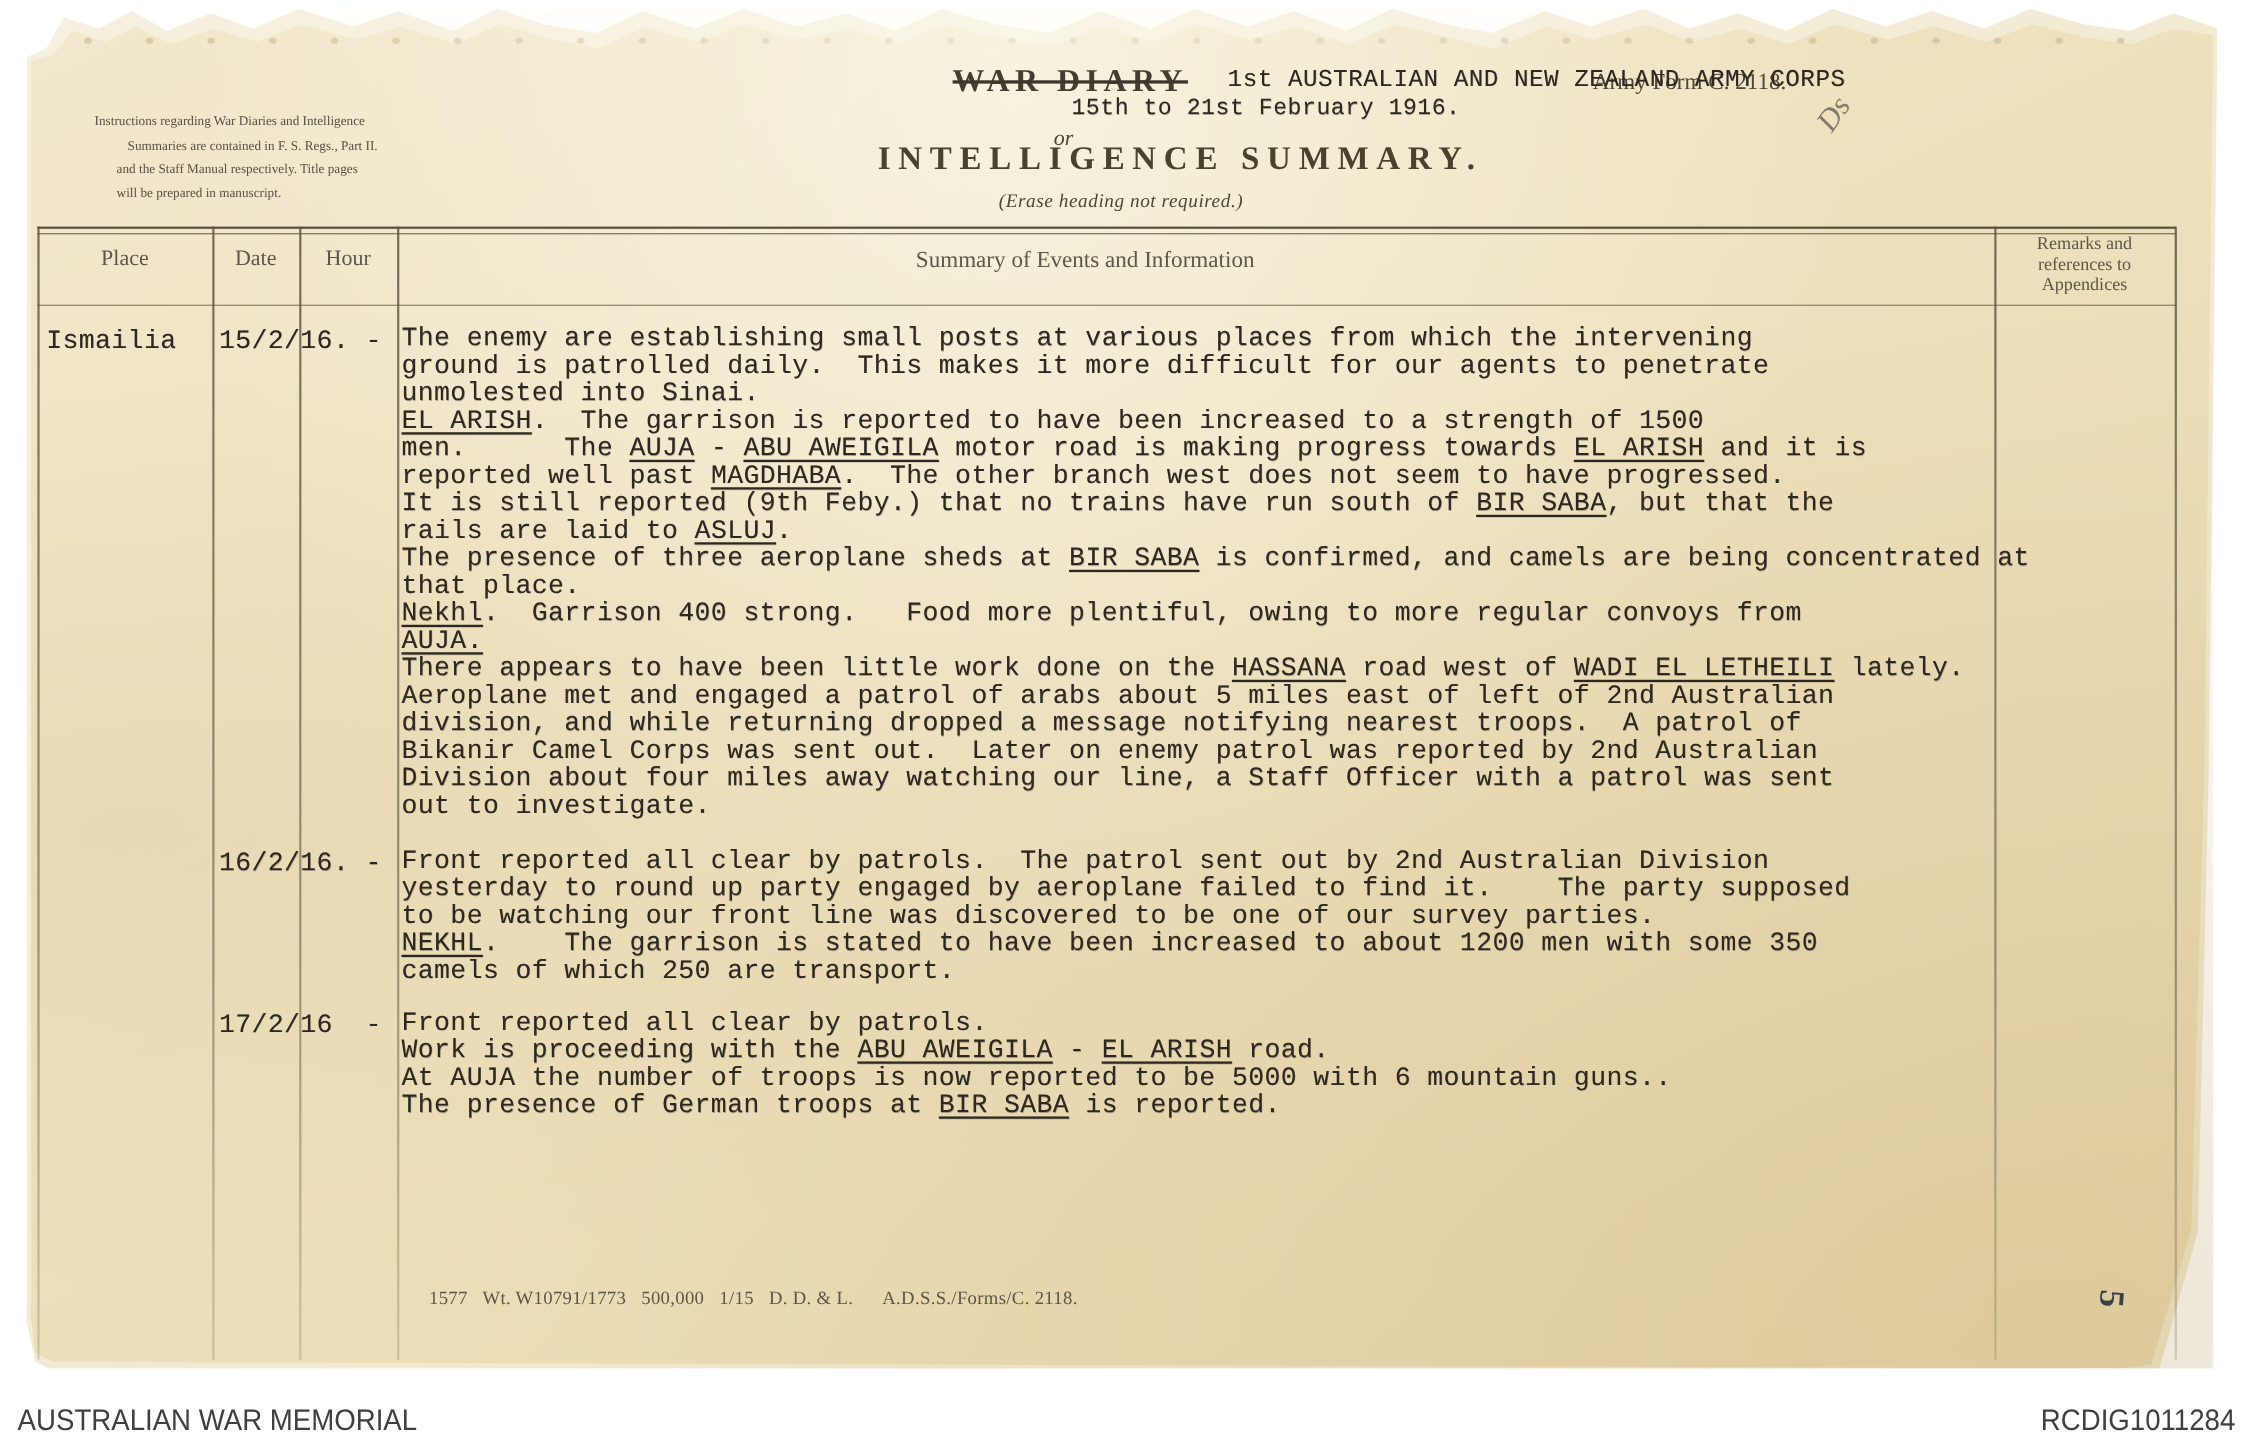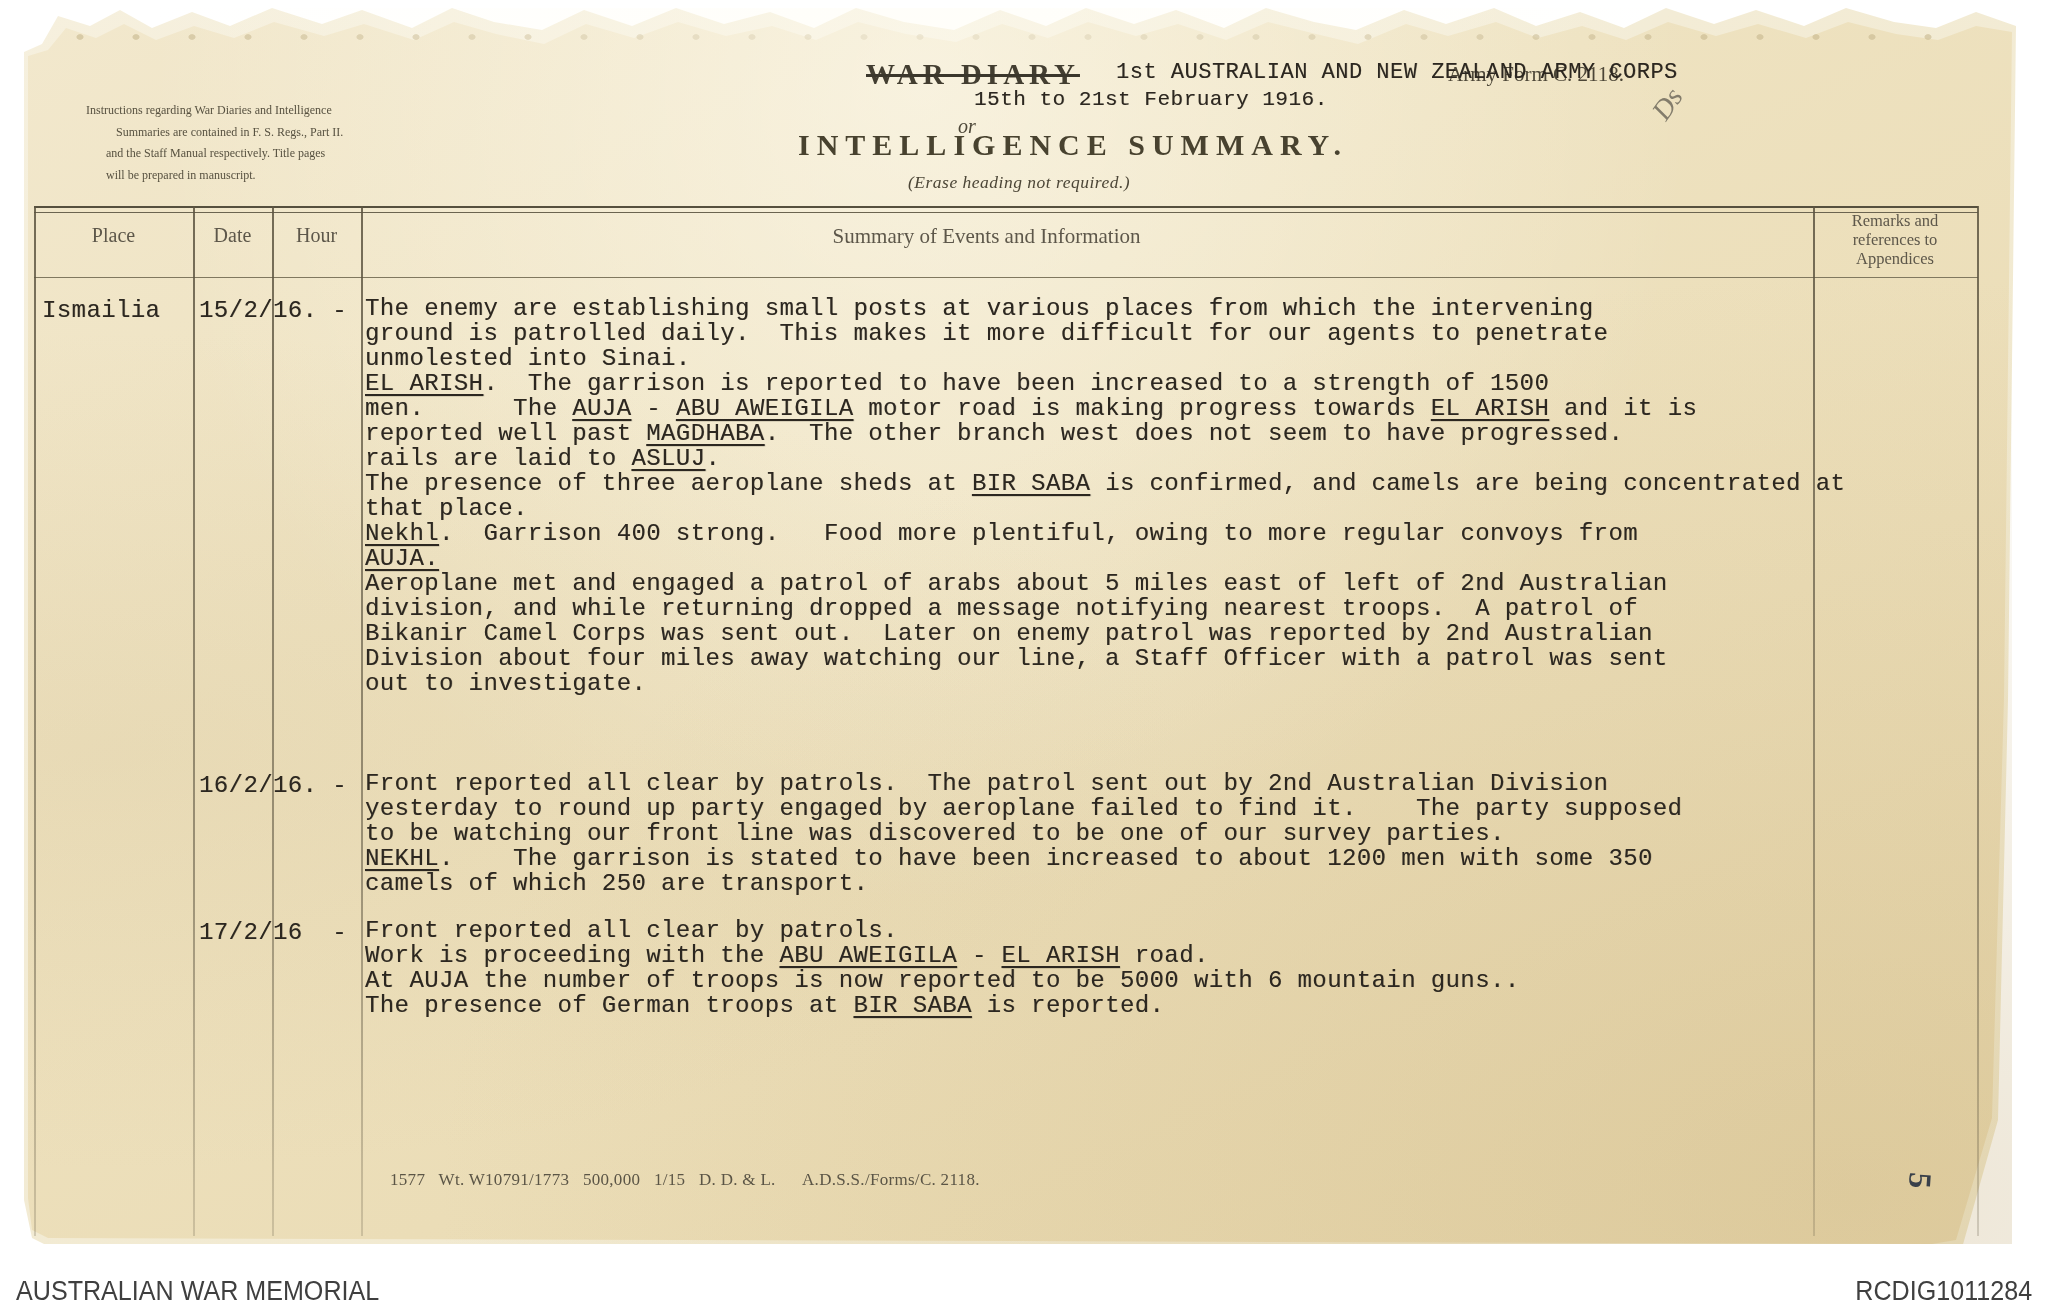--- a/index.html
+++ b/index.html
@@ -132,25 +132,27 @@
 
 <div class="abs typed place-cell">Ismailia</div>
 <div class="abs typed date-cell d0">15/2/16. -</div>
 <div class="abs typed entry-lines e0">
     <div class="tline"><span>The enemy are establishing small posts at various places from which the intervening</span></div>
     <div class="tline"><span>ground is patrolled daily.  This makes it more difficult for our agents to penetrate</span></div>
     <div class="tline"><span>unmolested into Sinai.</span></div>
     <div class="tline"><span class="u">EL ARISH</span><span>.  The garrison is reported to have been increased to a strength of 1500</span></div>
     <div class="tline"><span>men.      The </span><span class="u">AUJA</span><span> - </span><span class="u">ABU AWEIGILA</span><span> motor road is making progress towards </span><span class="u">EL ARISH</span><span> and it is</span></div>
     <div class="tline"><span>reported well past </span><span class="u">MAGDHABA</span><span>.  The other branch west does not seem to have progressed.</span></div>
+    <div class="tline"><span>It is still reported (9th Feby.) that no trains have run south of </span><span class="u">BIR SABA</span><span>, but that the</span></div>
     <div class="tline"><span>rails are laid to </span><span class="u">ASLUJ</span><span>.</span></div>
     <div class="tline"><span>The presence of three aeroplane sheds at </span><span class="u">BIR SABA</span><span> is confirmed, and camels are being concentrated at</span></div>
     <div class="tline"><span>that place.</span></div>
     <div class="tline"><span class="u">Nekhl</span><span>.  Garrison 400 strong.   Food more plentiful, owing to more regular convoys from</span></div>
     <div class="tline"><span class="u">AUJA.</span></div>
+    <div class="tline"><span>There appears to have been little work done on the </span><span class="u">HASSANA</span><span> road west of </span><span class="u">WADI EL LETHEILI</span><span> lately.</span></div>
     <div class="tline"><span>Aeroplane met and engaged a patrol of arabs about 5 miles east of left of 2nd Australian</span></div>
     <div class="tline"><span>division, and while returning dropped a message notifying nearest troops.  A patrol of</span></div>
     <div class="tline"><span>Bikanir Camel Corps was sent out.  Later on enemy patrol was reported by 2nd Australian</span></div>
     <div class="tline"><span>Division about four miles away watching our line, a Staff Officer with a patrol was sent</span></div>
     <div class="tline"><span>out to investigate.</span></div>
   </div>
 
 <div class="abs typed date-cell d1">16/2/16. -</div>
 <div class="abs typed entry-lines e1">
     <div class="tline"><span>Front reported all clear by patrols.  The patrol sent out by 2nd Australian Division</span></div>

